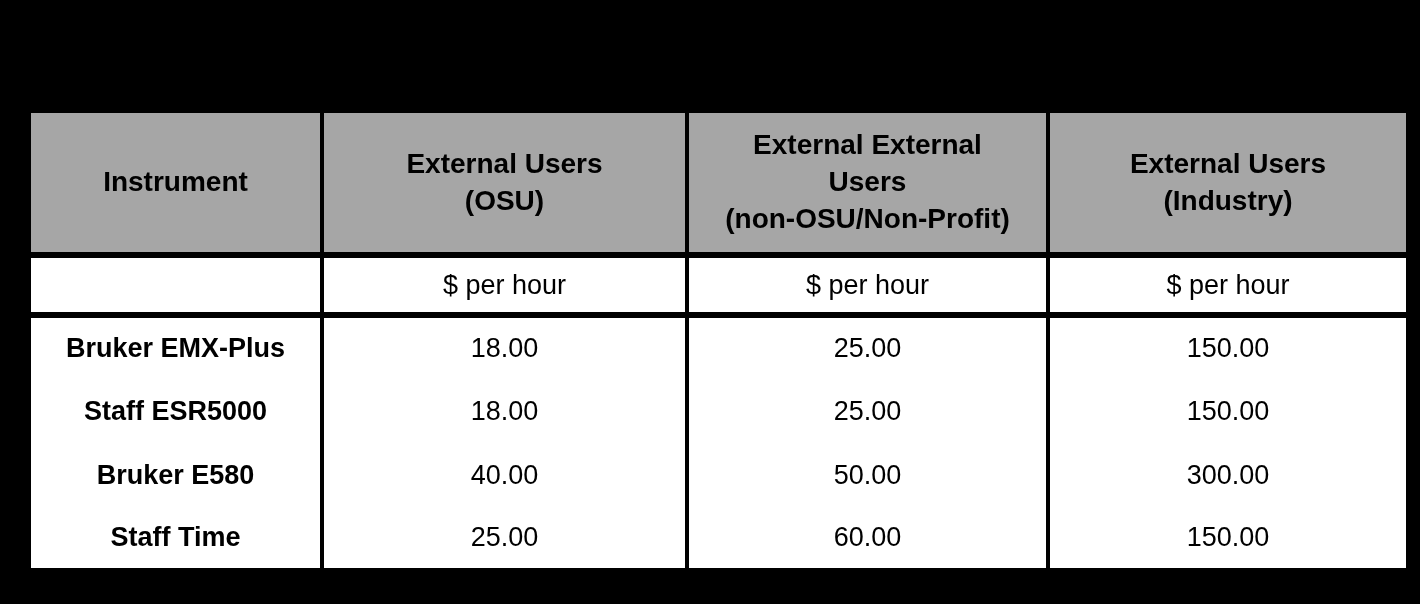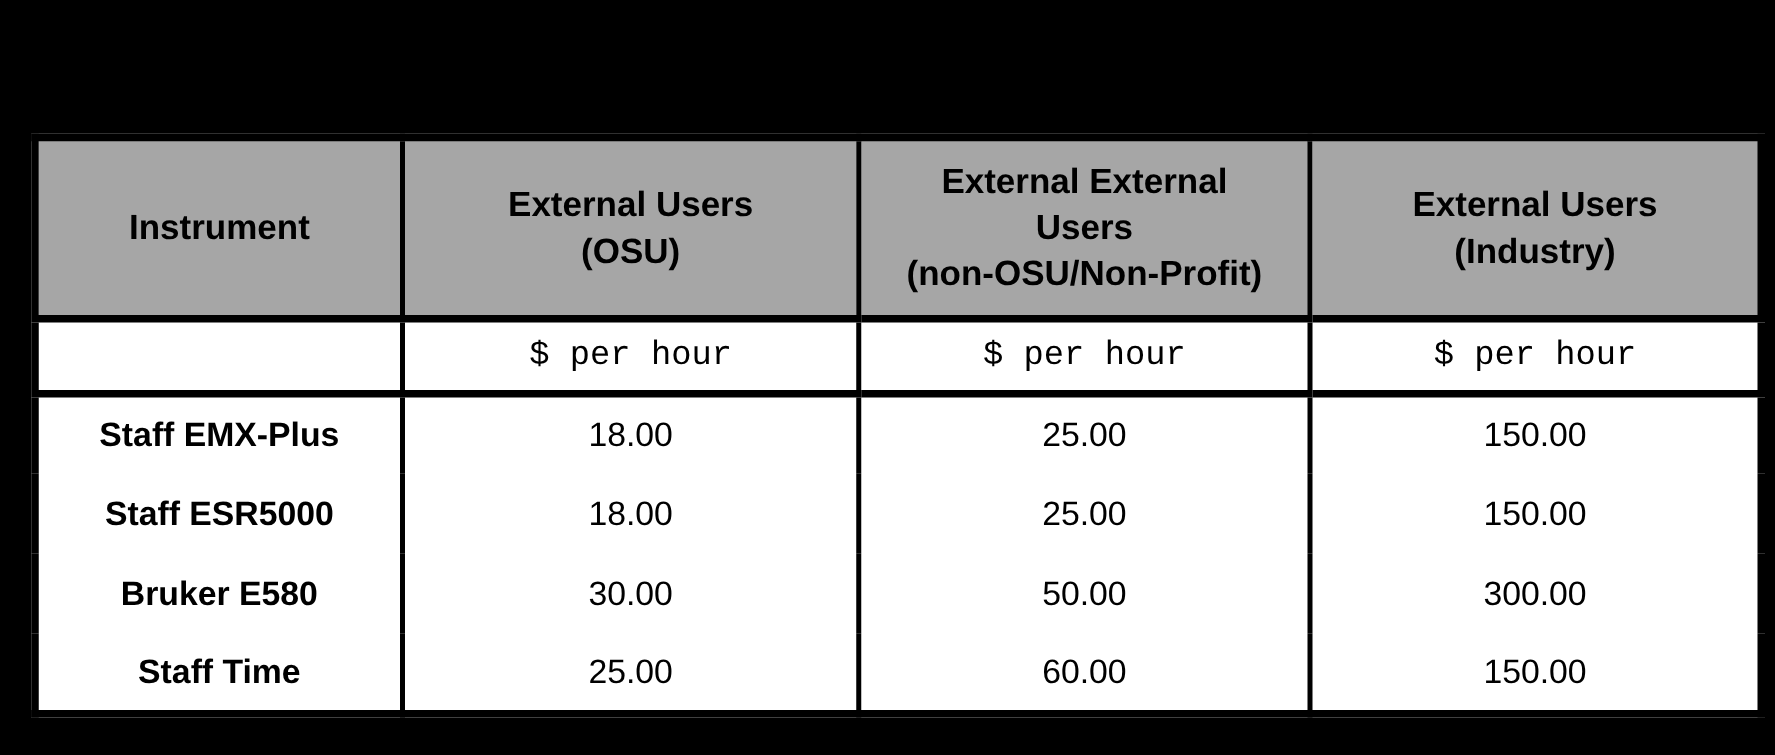--- a/index.html
+++ b/index.html
@@ -45,21 +45,20 @@
     font-size: 28px;
     line-height: 1.32;
     border-bottom: 6px solid var(--border-color, #000000);
   }
 
   tr.unit-row { height: 60px; }
   tr.unit-row td {
     font-size: 27px;
     font-weight: normal;
     border-bottom: 6px solid var(--border-color, #000000);
-    font-family: Liberation Mono, monospace;
   }
 
   tr.data-row { height: 64px; }
   tr.data-row td {
     font-size: 27px;
     border-top: none;
     border-bottom: none;
   }
   tr.data-row td.instrument-cell {
     font-weight: bold;
@@ -86,34 +85,34 @@
       <td>External Users
 (Industry)</td>
     </tr>
     <tr class="unit-row">
       <td></td>
       <td>$ per hour</td>
       <td>$ per hour</td>
       <td>$ per hour</td>
     </tr>
     <tr class="data-row">
-      <td class="instrument-cell">Staff EMX-Plus</td>
+      <td class="instrument-cell">Bruker EMX-Plus</td>
       <td>18.00</td>
       <td>25.00</td>
       <td>150.00</td>
     </tr>
     <tr class="data-row">
       <td class="instrument-cell">Staff ESR5000</td>
       <td>18.00</td>
       <td>25.00</td>
       <td>150.00</td>
     </tr>
     <tr class="data-row">
       <td class="instrument-cell">Bruker E580</td>
-      <td>30.00</td>
+      <td>40.00</td>
       <td>50.00</td>
       <td>300.00</td>
     </tr>
     <tr class="data-row">
       <td class="instrument-cell">Staff Time</td>
       <td>25.00</td>
       <td>60.00</td>
       <td>150.00</td>
     </tr>
   </tbody>

